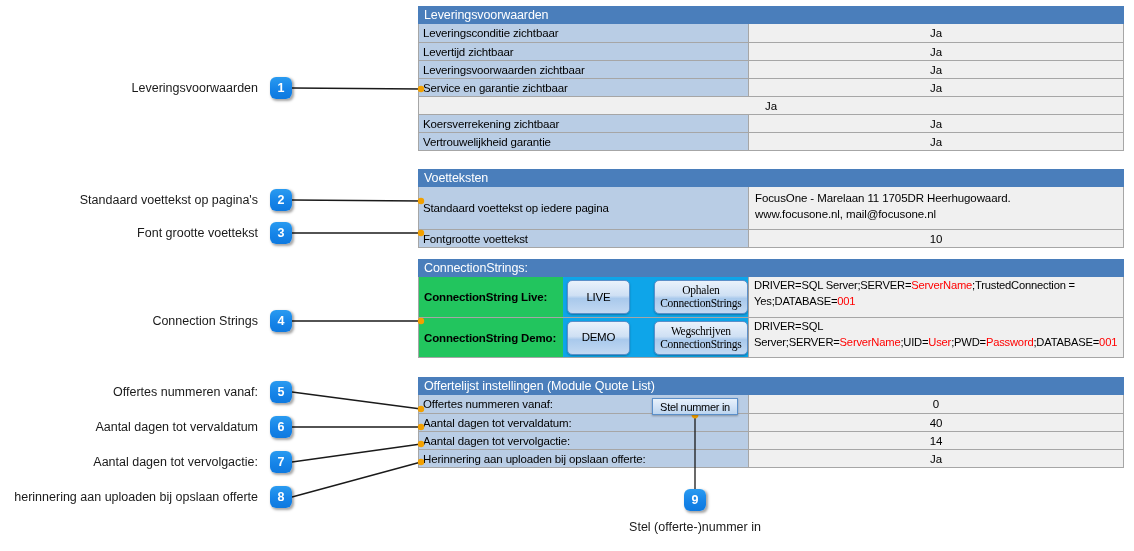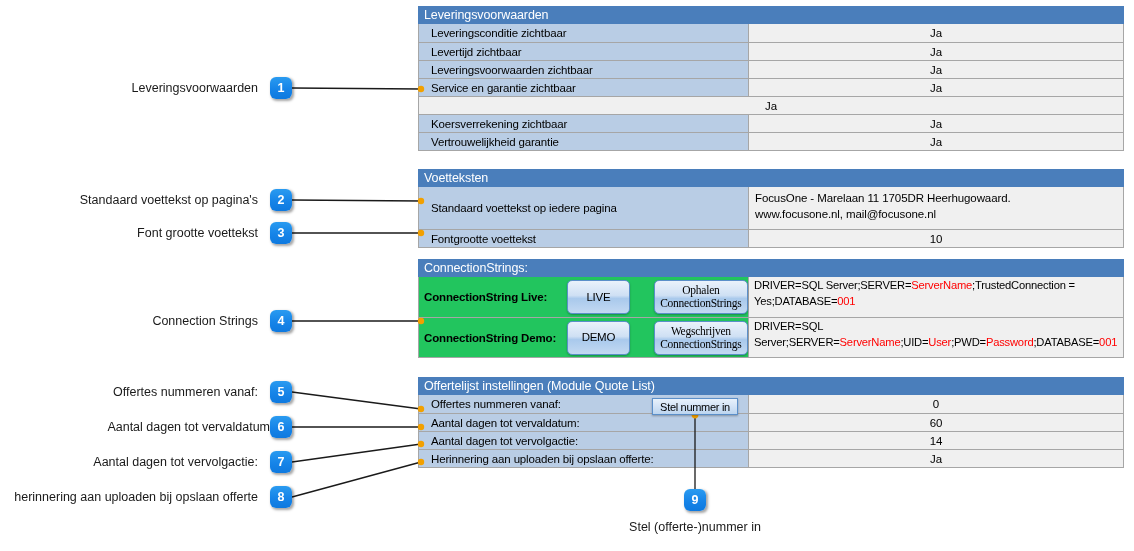--- a/index.html
+++ b/index.html
@@ -59,21 +59,21 @@
   }
   .row + .row { border-top: 1px solid #a6a6a6; }
 
   .cell-label {
     width: 330px;
     flex: 0 0 330px;
     background: #b9cde5;
     box-sizing: border-box;
     font-size: 11.5px;
     color: #000000;
-    padding: 2px 0 2px 12px;
+    padding: 2px 0 2px 4px;
     border-right: 1px solid #a6a6a6;
     white-space: nowrap;
     overflow: hidden;
     display: flex;
     align-items: center;
     letter-spacing: -0.15px;
   }
   .cell-value {
     flex: 1 1 auto;
     background: #f0f0f0;
@@ -115,21 +115,21 @@
     flex: 0 0 144px;
     background: #22c55e;
     border-right: none;
     font-weight: bold;
     font-size: 11.5px;
     padding-left: 5px;
   }
   .cs-btns {
     width: 186px;
     flex: 0 0 186px;
-    background: #22c55e;
+    background: #0ea5e9;
     border-right: 1px solid #a6a6a6;
     box-sizing: border-box;
     display: flex;
     align-items: center;
     gap: 24px;
     padding-left: 4px;
   }
   .cs-value {
     flex: 1 1 auto;
     background: #f0f0f0;
@@ -333,21 +333,21 @@
 
   <div class="section" id="sec-offertelijst">
     <div class="section-header">Offertelijst instellingen (Module Quote List)</div>
     <div class="grid">
       <div class="row r18">
         <div class="cell-label">Offertes nummeren vanaf:</div>
         <div class="cell-value">0</div>
       </div>
       <div class="row r18">
         <div class="cell-label">Aantal dagen tot vervaldatum:</div>
-        <div class="cell-value">60</div>
+        <div class="cell-value">40</div>
       </div>
       <div class="row r18">
         <div class="cell-label">Aantal dagen tot vervolgactie:</div>
         <div class="cell-value">14</div>
       </div>
       <div class="row r18">
         <div class="cell-label">Herinnering aan uploaden bij opslaan offerte:</div>
         <div class="cell-value">Ja</div>
       </div>
     </div>
@@ -355,21 +355,21 @@
 
 </div>
 
 <div id="btn-stel-nummer">Stel nummer in</div>
 
 <div class="callout-label" style="left:0px; top:81px; width:258px;">Leveringsvoorwaarden</div>
 <div class="callout-label" style="left:0px; top:193px; width:258px;">Standaard voettekst op pagina's</div>
 <div class="callout-label" style="left:0px; top:226px; width:258px;">Font grootte voettekst</div>
 <div class="callout-label" style="left:0px; top:314px; width:258px;">Connection Strings</div>
 <div class="callout-label" style="left:0px; top:385px; width:258px;">Offertes nummeren vanaf:</div>
-<div class="callout-label" style="left:12px; top:420px; width:258px;">Aantal dagen tot vervaldatum</div>
+<div class="callout-label" style="left:0px; top:420px; width:258px;">Aantal dagen tot vervaldatum</div>
 <div class="callout-label" style="left:0px; top:455px; width:258px;">Aantal dagen tot vervolgactie:</div>
 <div class="callout-label" style="left:0px; top:490px; width:258px;">herinnering aan uploaden bij opslaan offerte</div>
 <div class="callout-label" style="left:595px; top:520px; width:200px; text-align:center;">Stel (offerte-)nummer in</div>
 
 <div class="badge" style="left:270px; top:77px;">1</div>
 <div class="badge" style="left:270px; top:189px;">2</div>
 <div class="badge" style="left:270px; top:222px;">3</div>
 <div class="badge" style="left:270px; top:310px;">4</div>
 <div class="badge" style="left:270px; top:381px;">5</div>
 <div class="badge" style="left:270px; top:416px;">6</div>

